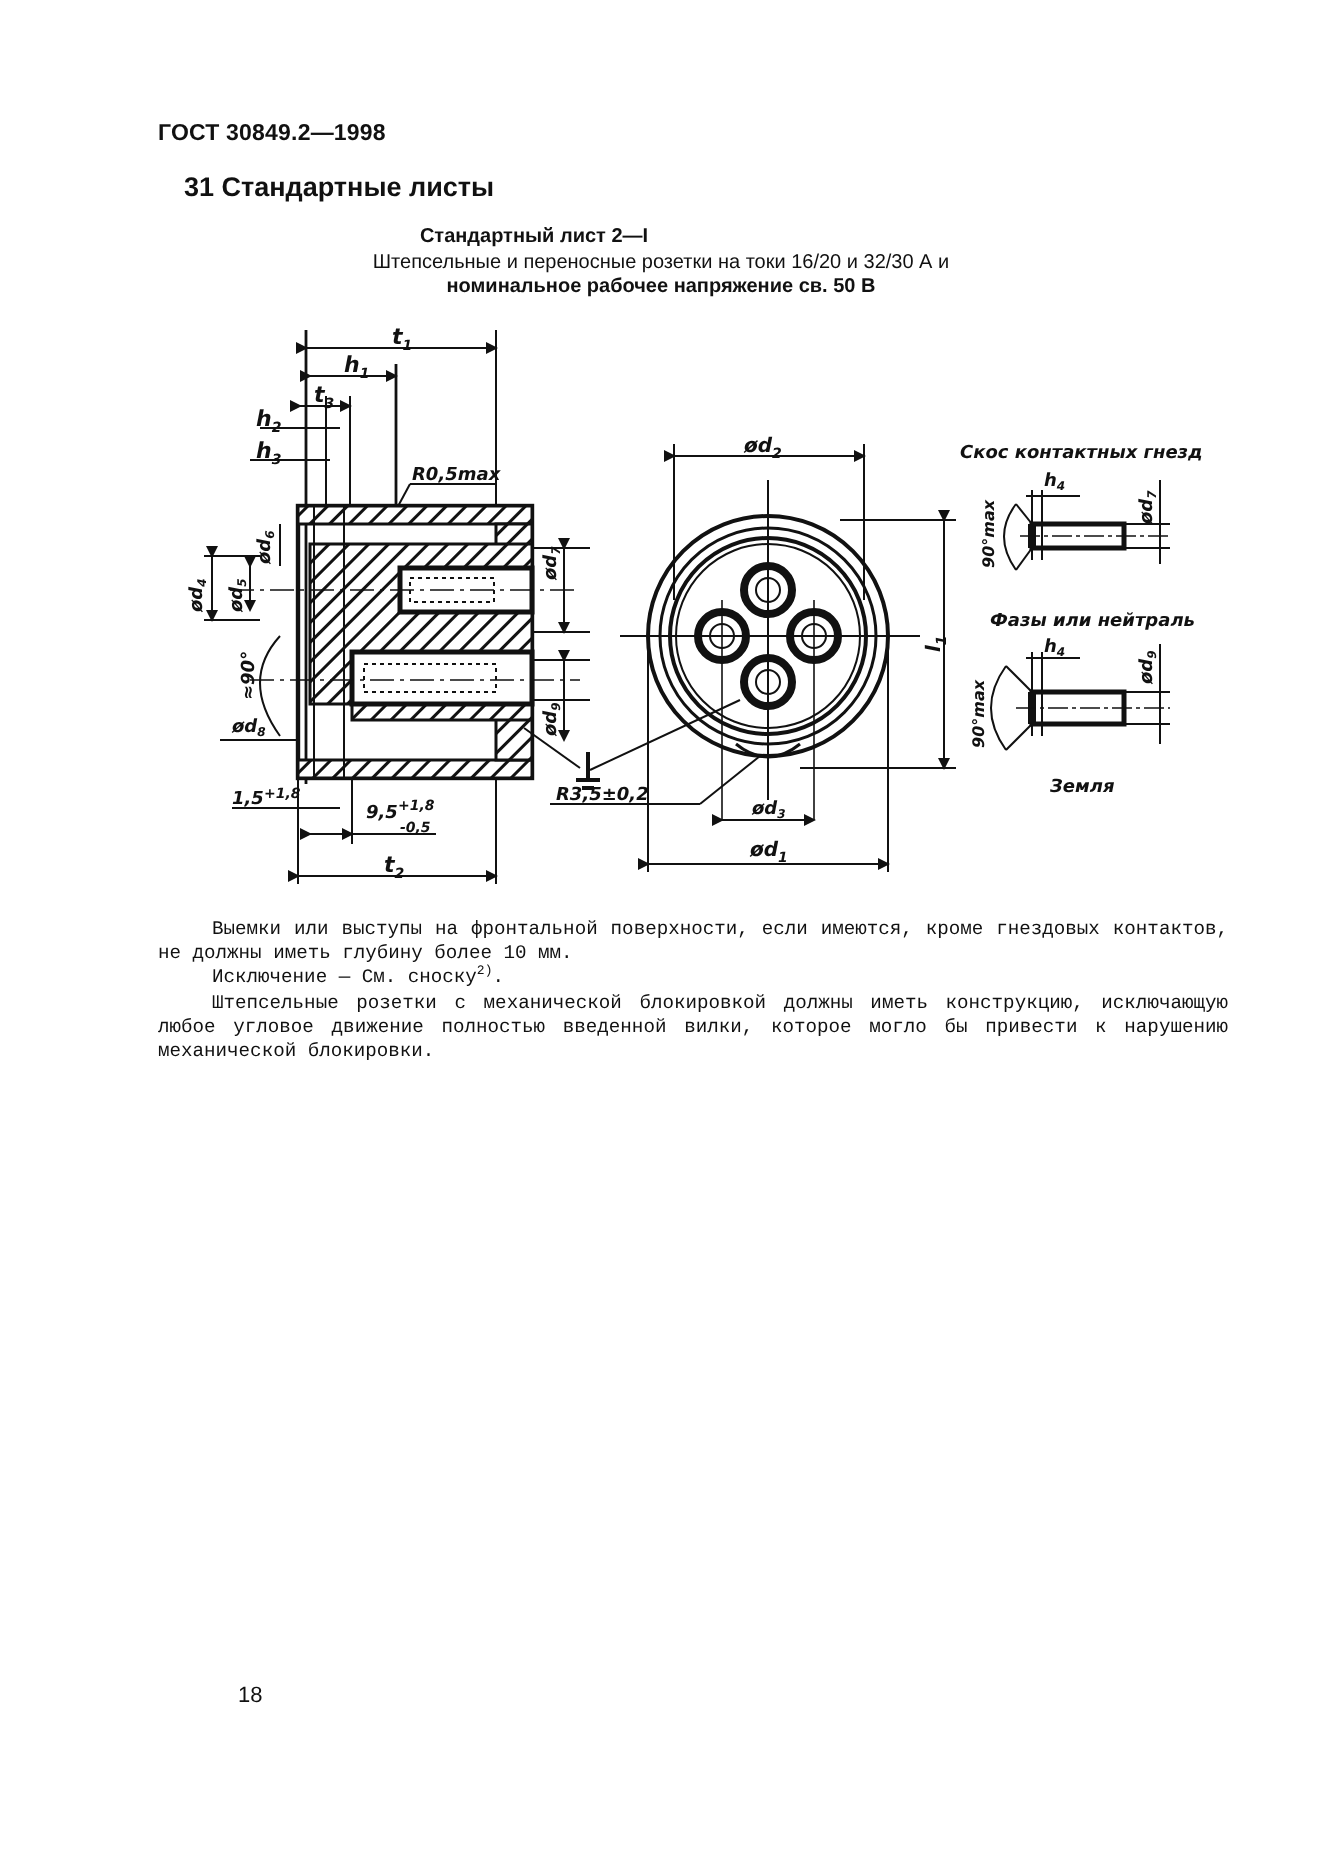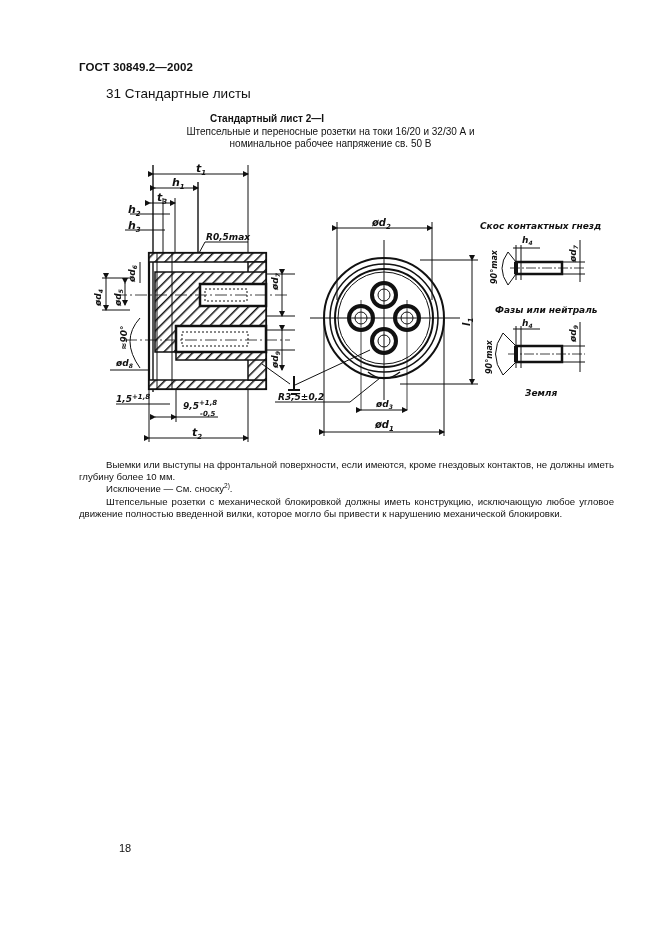--- a/index.html
+++ b/index.html
@@ -1,36 +1,36 @@
 <!DOCTYPE html>
 <html><head>
   <meta charset="utf-8">
   <style>
     html, body { margin: 0; padding: 0; background: #ffffff; }
     body { width: 661px; height: 935px; position: relative; overflow: hidden;
       font-family: "Liberation Sans", sans-serif; color: #111; }
     .header-code { position: absolute; left: 79px; top: 61px; font-size: 11.5px; font-weight: bold; letter-spacing: 0.1px; }
-    .section-title { position: absolute; left: 106px; top: 86px; font-size: 13.5px; font-weight: normal; }
+    .section-title { position: absolute; left: 92px; top: 86px; font-size: 13.5px; font-weight: bold; }
     .sheet-title { position: absolute; left: 0; width: 534px; top: 113px; text-align: center; font-size: 10px; font-weight: bold; }
     .sheet-sub { position: absolute; left: 0; width: 661px; text-align: center; font-size: 10px; line-height: 12px; }
     .sheet-sub.l1 { top: 126px; }
-    .sheet-sub.l2 { top: 138px; }
+    .sheet-sub.l2 { top: 138px; font-weight: bold; }
     .drawing { position: absolute; left: 0; top: 150px; width: 606px; height: 300px; }
     .drawing svg { display: block; }
     .dimtxt { font-family: "DejaVu Sans", sans-serif; font-style: italic; font-weight: bold; fill: #111; }
     .body-text { position: absolute; left: 79px; width: 535px; font-size: 9.6px; line-height: 12.2px; text-align: justify; }
-    .para { margin: 0; text-indent: 27px; }
+    .para { margin: 0; text-indent: 27px; font-family: Liberation Mono, monospace; }
     .p1 { top: 459px; }
     sup { font-size: 6.5px; line-height: 0; }
     .page-num { position: absolute; left: 79px; top: 842px; font-size: 11px; margin-left: 40px; }
   </style>
 </head>
 <body>
 
-<div class="header-code">ГОСТ 30849.2—2002</div>
+<div class="header-code">ГОСТ 30849.2—1998</div>
 <div class="section-title">31  Стандартные листы</div>
 <div class="sheet-title">Стандартный лист 2—I</div>
 <div class="sheet-sub l1">Штепсельные и переносные розетки на токи 16/20 и 32/30 А и</div>
 <div class="sheet-sub l2">номинальное рабочее напряжение св. 50 В</div>
 
 <div class="drawing">
   <svg width="661" height="300" viewBox="0 150 661 300" xmlns="http://www.w3.org/2000/svg">
     <defs>
       <pattern id="hatch" patternUnits="userSpaceOnUse" width="7" height="7" patternTransform="rotate(45)">
         <rect width="7" height="7" fill="#fff"></rect>

